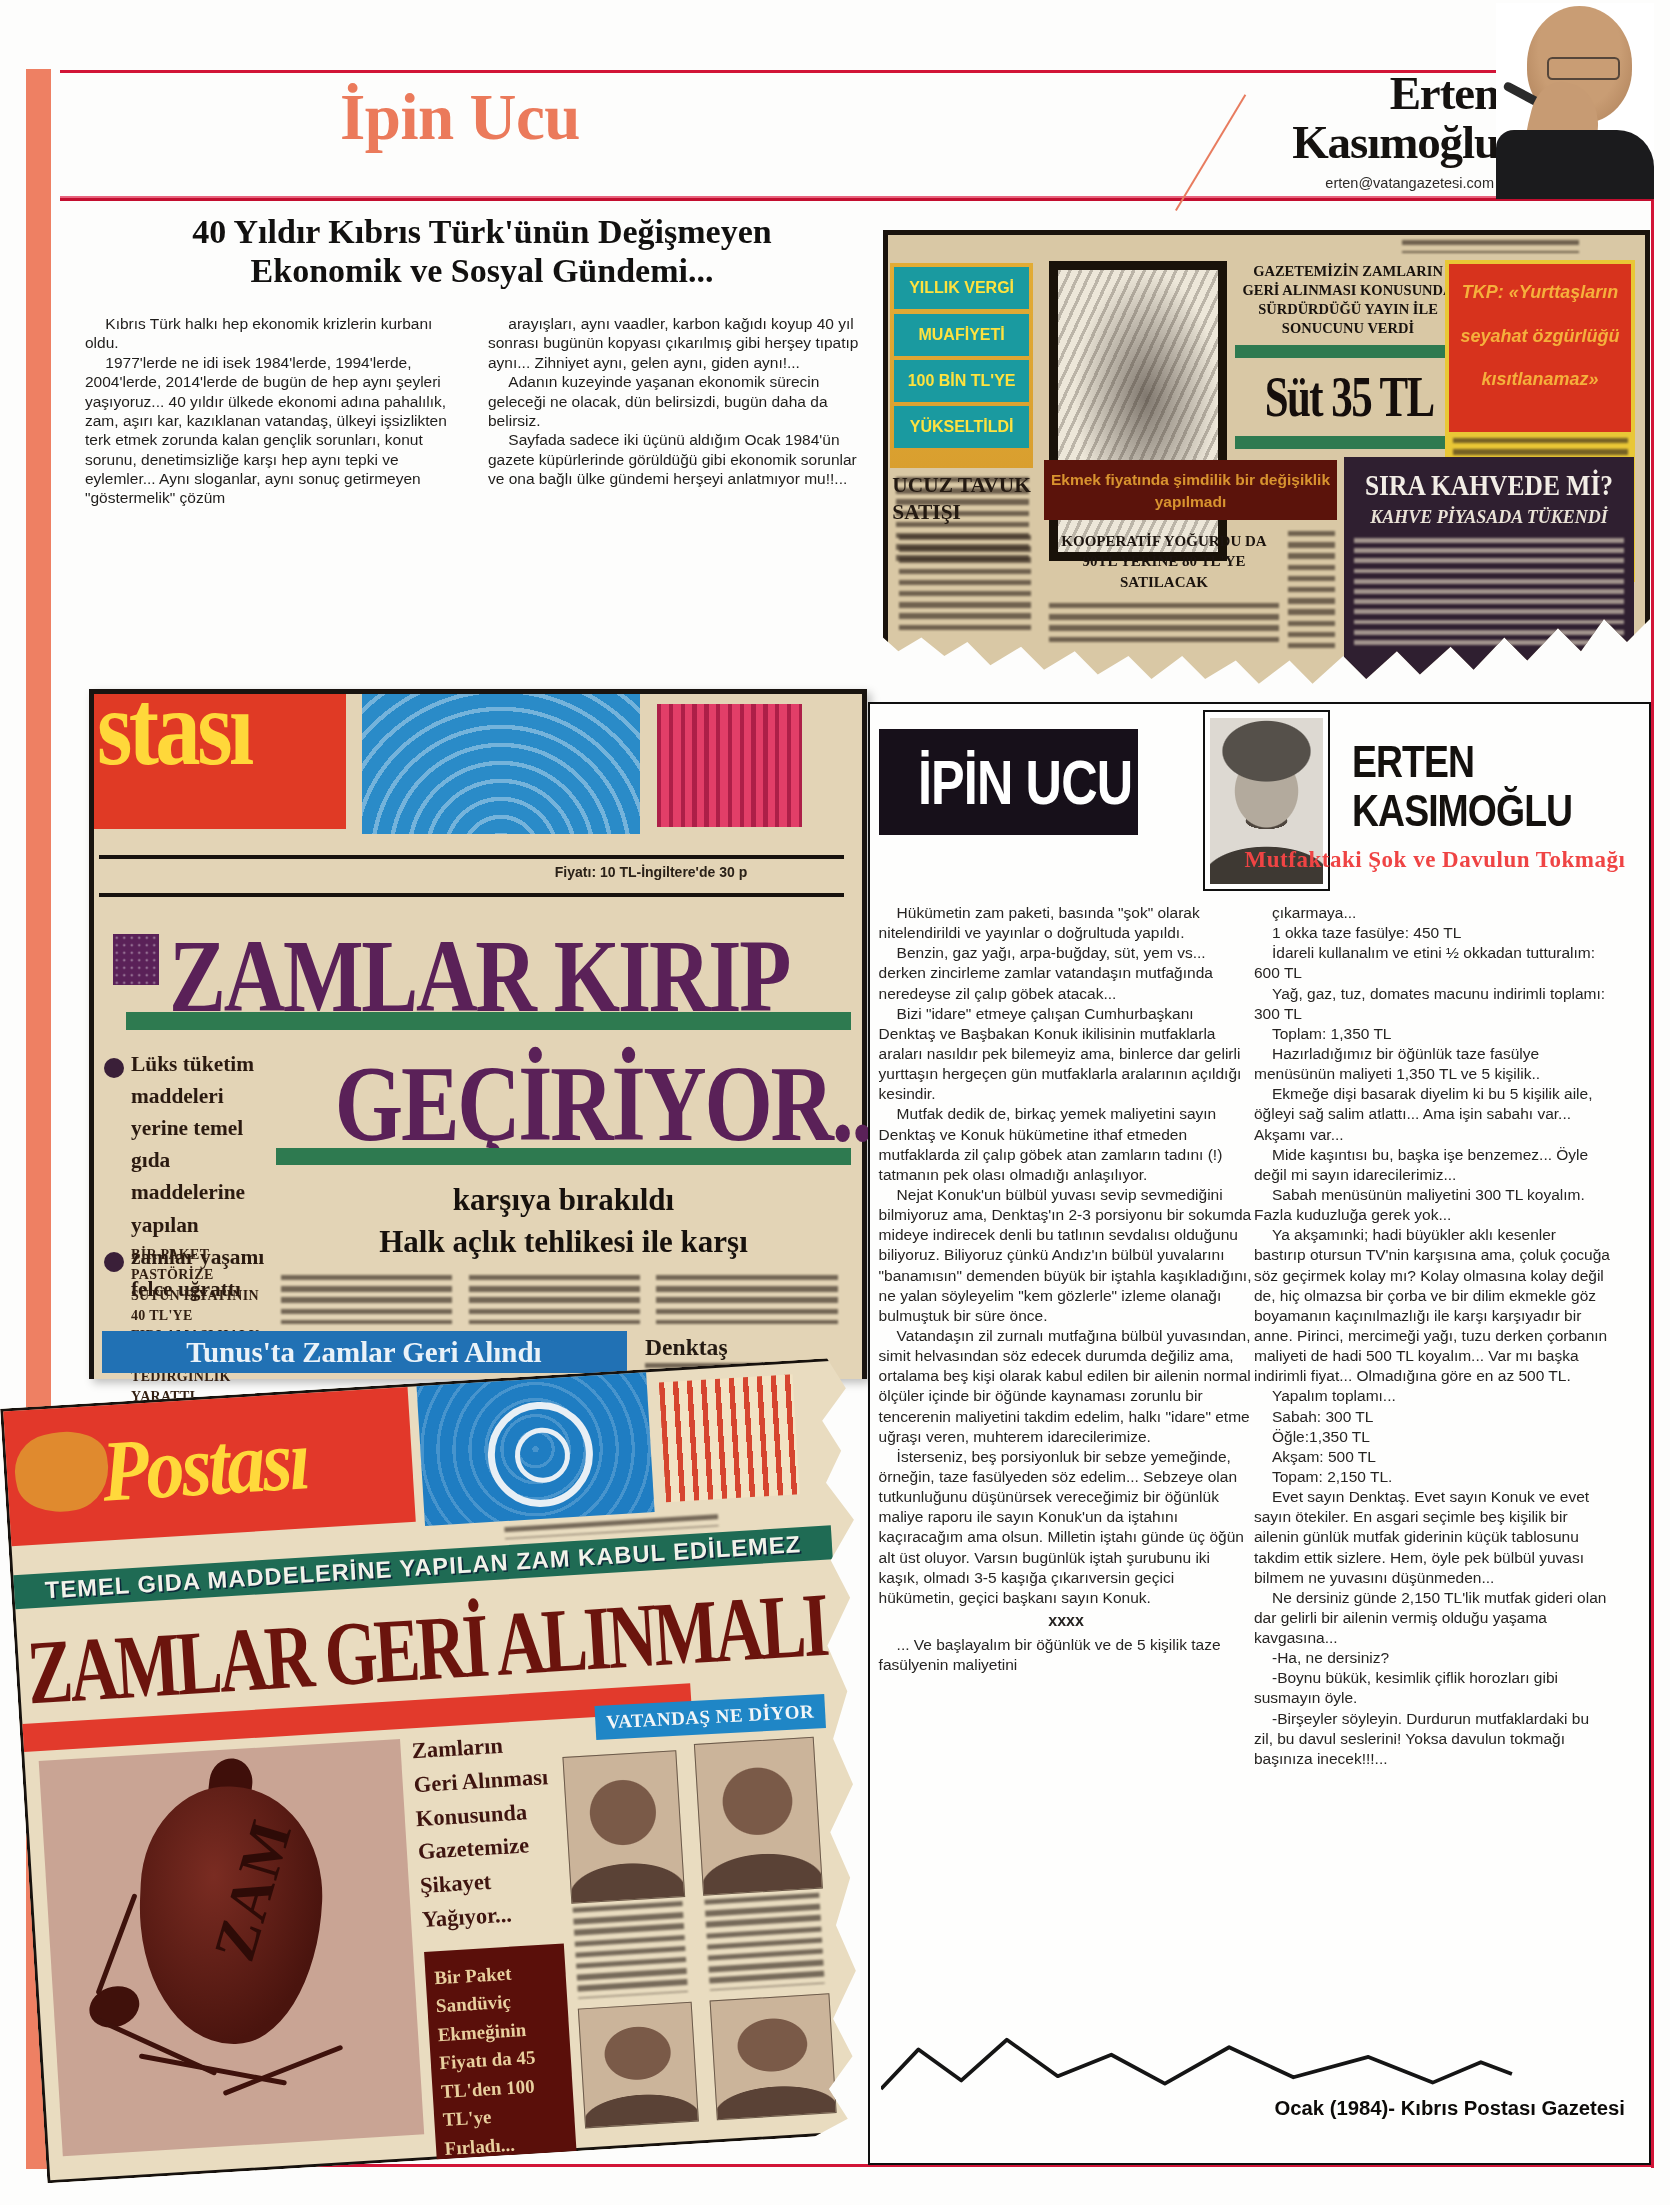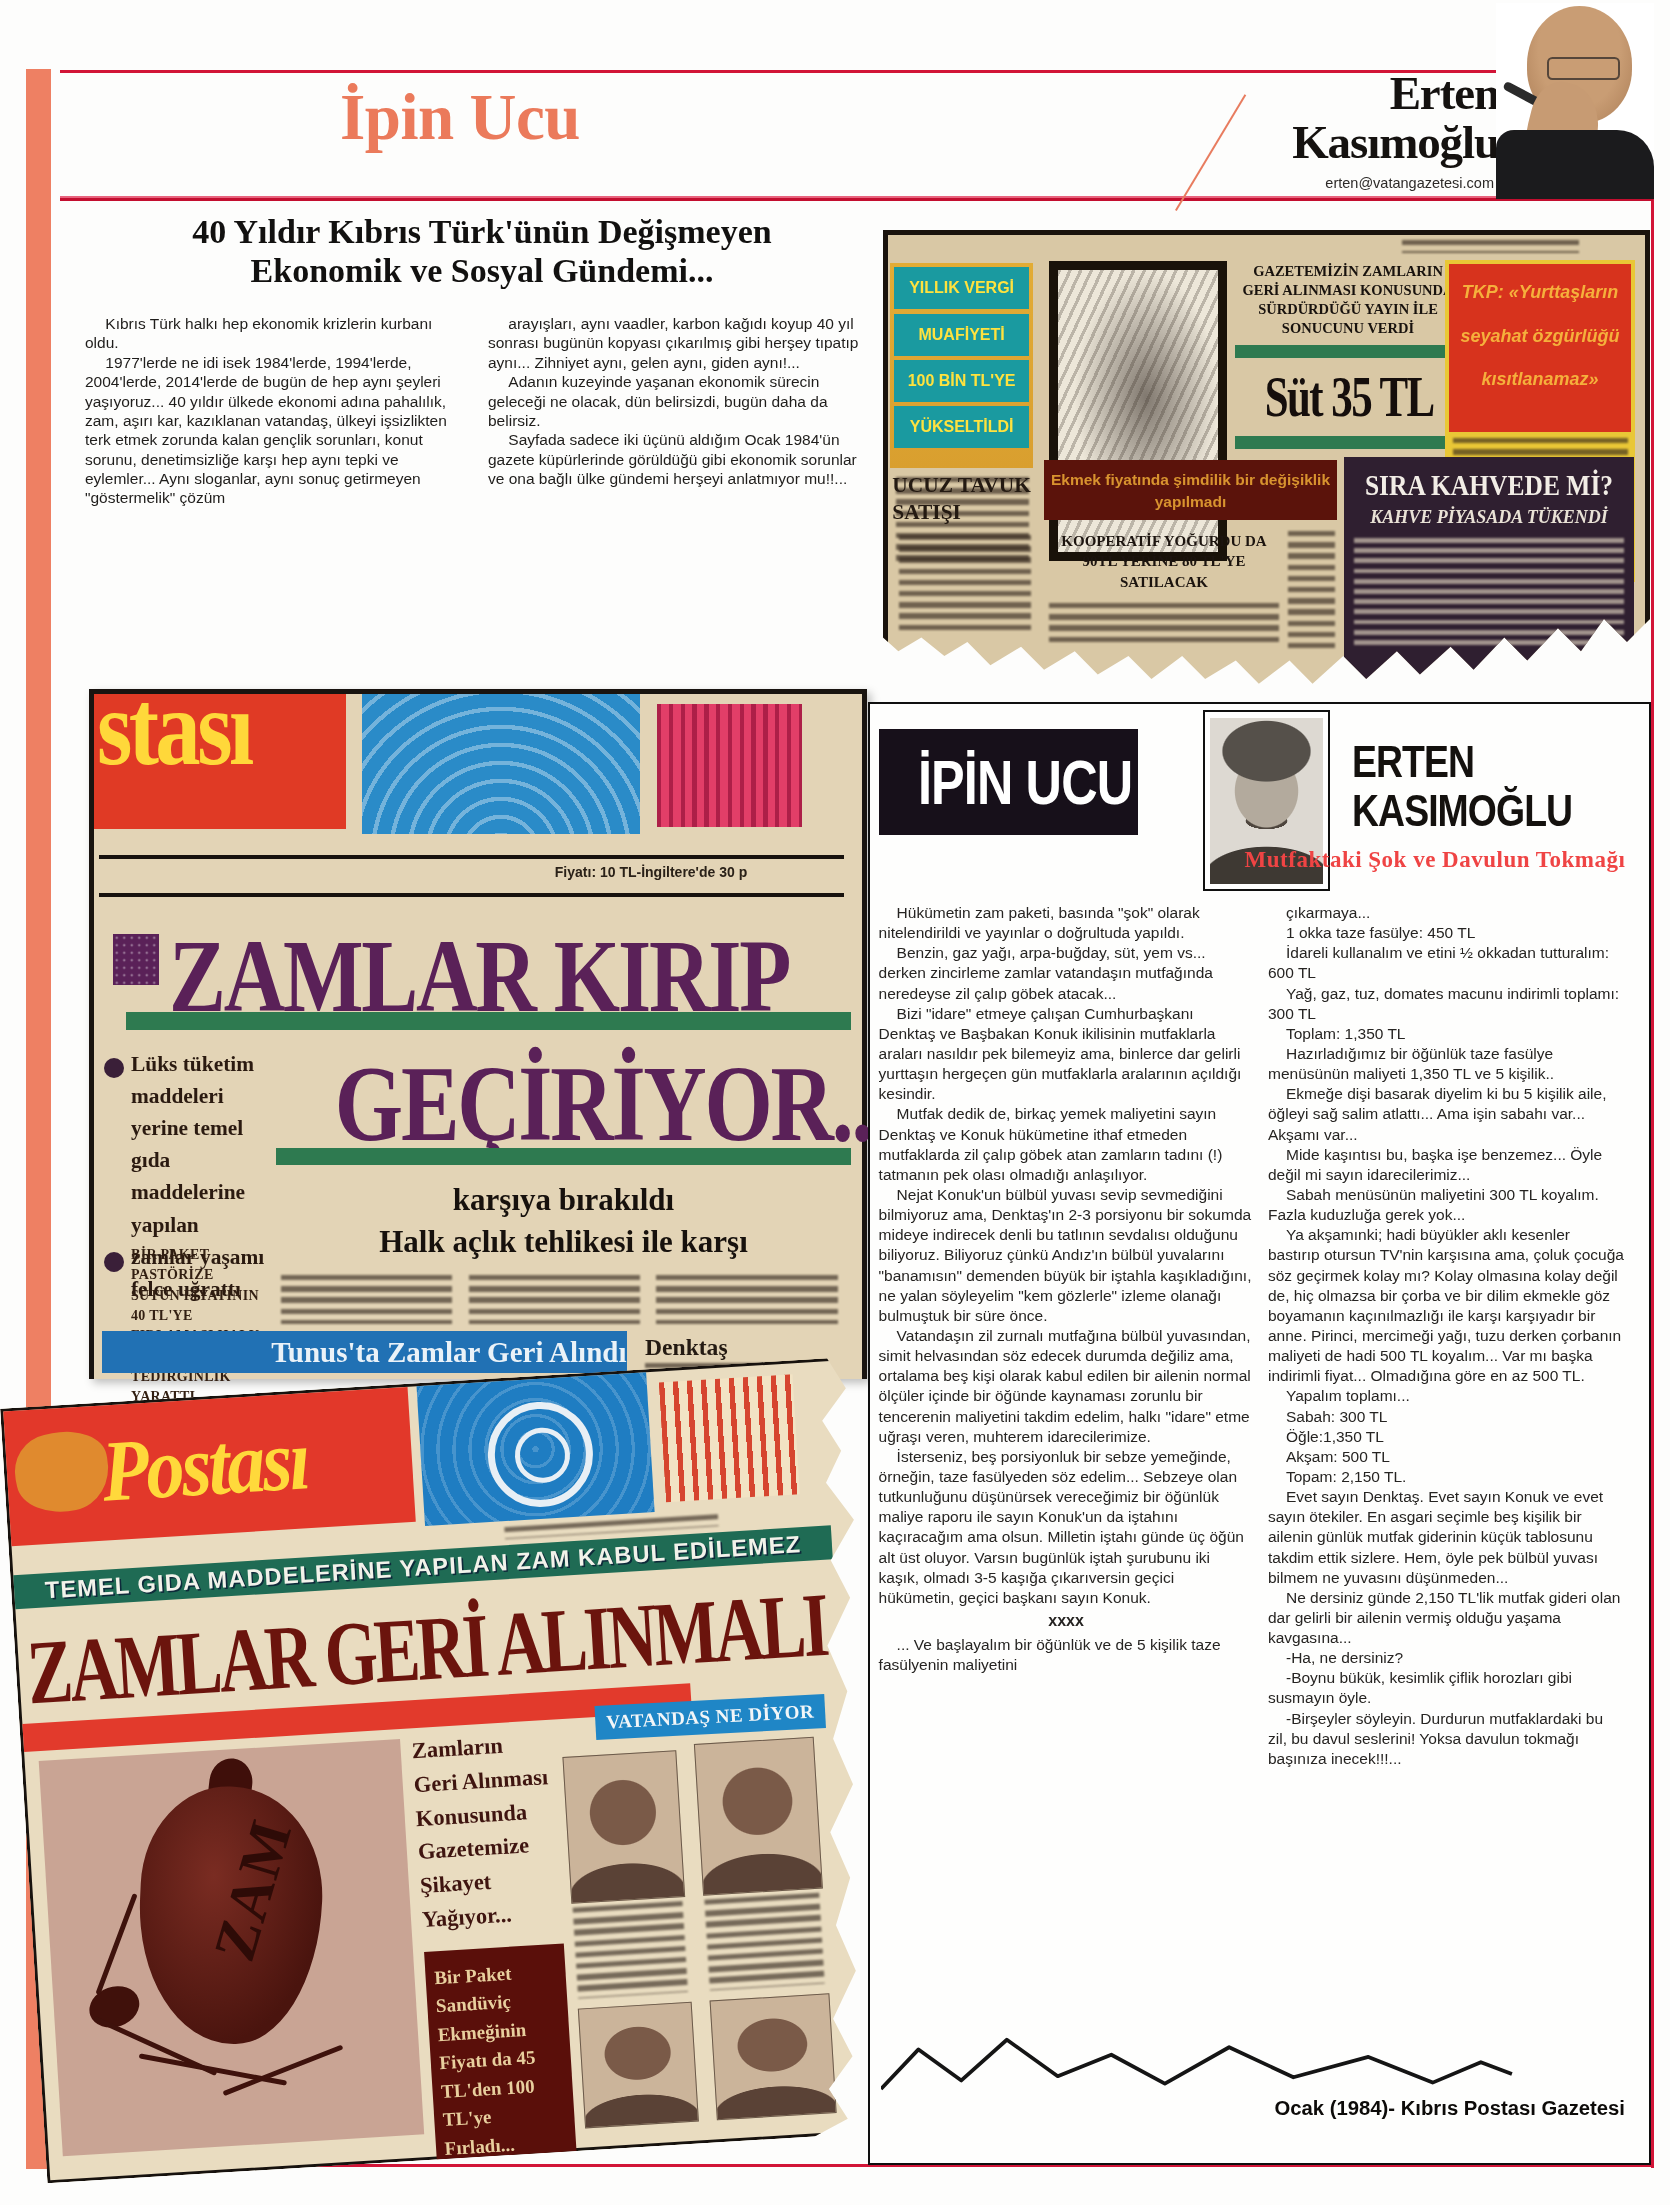--- a/index.html
+++ b/index.html
@@ -207,21 +207,21 @@
     <div class="abs c2-sub" style="left:182px;top:485px;width:575px;">
       <div>karşıya bırakıldı</div>
       <div>Halk açlık tehlikesi ile karşı</div>
     </div>
 
     <div class="abs blur-dark" style="left:187px;top:581px;width:171px;height:49px;"></div>
     <div class="abs blur-dark" style="left:375px;top:581px;width:171px;height:49px;"></div>
     <div class="abs blur-dark" style="left:562px;top:581px;width:182px;height:49px;"></div>
 
     <div class="abs" style="left:7.5px;top:637px;width:525px;height:42px;background:#2171B4;">
-      <div class="bluebar-t" style="line-height:42px;text-align:right;">Tunus'ta Zamlar Geri Alındı</div>
+      <div class="bluebar-t" style="line-height:42px;">Tunus'ta Zamlar Geri Alındı</div>
     </div>
     <div class="abs serif" style="left:551px;top:640px;width:198px;font-weight:bold;font-size:23.6px;color:#241a12;">Denktaş</div>
     <div class="abs blur-dark" style="left:551px;top:669px;width:161px;height:14px;"></div>
   </div>
 
   <div class="abs" style="left:22.5px;top:1382px;width:848px;height:770px;background:#E9DCC0;border:3.2px solid #17120e;transform:rotate(-3.5deg);box-shadow:5.4px 6.4px 10.7px rgba(0,0,0,.3);
               clip-path:polygon(0 0,97% 0,99% 4%,96% 8%,98% 12%,96% 16%,99% 21%,96% 26%,98% 31%,95% 37%,97% 43%,95% 49%,97% 55%,94% 61%,96% 67%,94% 73%,96% 79%,93% 85%,95% 90%,92% 94%,94% 98%,90% 100%,0 100%);">
 
     <div class="abs" style="left:0px;top:0px;width:405px;height:135px;background:#E2382A;overflow:hidden;">
       <div class="abs" style="left:7.5px;top:23.6px;width:94px;height:80px;background:#E08A2E;border-radius:45% 60% 50% 65%/55% 45% 65% 50%;transform:rotate(-8deg);"></div>
@@ -307,21 +307,21 @@
           <p class="rpar">Bizi "idare" etmeye çalışan Cumhurbaşkanı Denktaş ve Başbakan Konuk ikilisinin mutfaklarla araları nasıldır pek bilemeyiz ama, binlerce dar gelirli yurttaşın hergeçen gün mutfaklarla aralarının açıldığı kesindir.</p>
           <p class="rpar">Mutfak dedik de, birkaç yemek maliyetini sayın Denktaş ve Konuk hükümetine ithaf etmeden mutfaklarda zil çalıp göbek atan zamların tadını (!) tatmanın pek olası olmadığı anlaşılıyor.</p>
           <p class="rpar">Nejat Konuk'un bülbül yuvası sevip sevmediğini bilmiyoruz ama, Denktaş'ın 2-3 porsiyonu bir sokumda mideye indirecek denli bu tatlının sevdalısı olduğunu biliyoruz. Biliyoruz çünkü Andız'ın bülbül yuvalarını "banamısın" demenden büyük bir iştahla kaşıkladığını, ne yalan söyleyelim "kem gözlerle" izleme olanağı bulmuştuk bir süre önce.</p>
           <p class="rpar">Vatandaşın zil zurnalı mutfağına bülbül yuvasından, simit helvasından söz edecek durumda değiliz ama, ortalama beş kişi olarak kabul edilen bir ailenin normal ölçüler içinde bir öğünde kaynaması zorunlu bir tencerenin maliyetini takdim edelim, halkı "idare" etme uğraşı veren, muhterem idarecilerimize.</p>
           <p class="rpar">İsterseniz, beş porsiyonluk bir sebze yemeğinde, örneğin, taze fasülyeden söz edelim... Sebzeye olan tutkunluğunu düşünürsek vereceğimiz bir öğünlük maliye raporu ile sayın Konuk'un da iştahını kaçıracağım ama olsun. Milletin iştahı günde üç öğün alt üst oluyor. Varsın bugünlük iştah şurubunu iki kaşık, olmadı 3-5 kaşığa çıkarıversin geçici hükümetin, geçici başkanı sayın Konuk.</p>
         </div>
       <div class="rb-sep">xxxx</div>
       <p class="rpar">... Ve başlayalım bir öğünlük ve de 5 kişilik taze fasülyenin maliyetini</p>
     </div>
 
-    <div class="abs" style="left:398px;top:199px;width:358px;">
+    <div class="abs" style="left:384px;top:199px;width:358px;">
         <p class="rpar">çıkarmaya...</p>
         <p class="rpar">1 okka taze fasülye: 450 TL</p>
         <p class="rpar">İdareli kullanalım ve etini ½ okkadan tutturalım: 600 TL</p>
         <p class="rpar">Yağ, gaz, tuz, domates macunu indirimli toplamı: 300 TL</p>
         <p class="rpar">Toplam: 1,350 TL</p>
         <p class="rpar">Hazırladığımız bir öğünlük taze fasülye menüsünün maliyeti 1,350 TL ve 5 kişilik..</p>
         <p class="rpar">Ekmeğe dişi basarak diyelim ki bu 5 kişilik aile, öğleyi sağ salim atlattı... Ama işin sabahı var... Akşamı var...</p>
         <p class="rpar">Mide kaşıntısı bu, başka işe benzemez... Öyle değil mi sayın idarecilerimiz...</p>
         <p class="rpar">Sabah menüsünün maliyetini 300 TL koyalım. Fazla kuduzluğa gerek yok...</p>
         <p class="rpar">Ya akşamınki; hadi büyükler aklı kesenler bastırıp otursun TV'nin karşısına ama, çoluk çocuğa söz geçirmek kolay mı? Kolay olmasına kolay değil de, hiç olmazsa bir çorba ve bir dilim ekmekle göz boyamanın kaçınılmazlığı ile karşı karşıyadır bir anne. Pirinci, mercimeği yağı, tuzu derken çorbanın maliyeti de hadi 500 TL koyalım... Var mı başka indirimli fiyat... Olmadığına göre en az 500 TL.</p>

